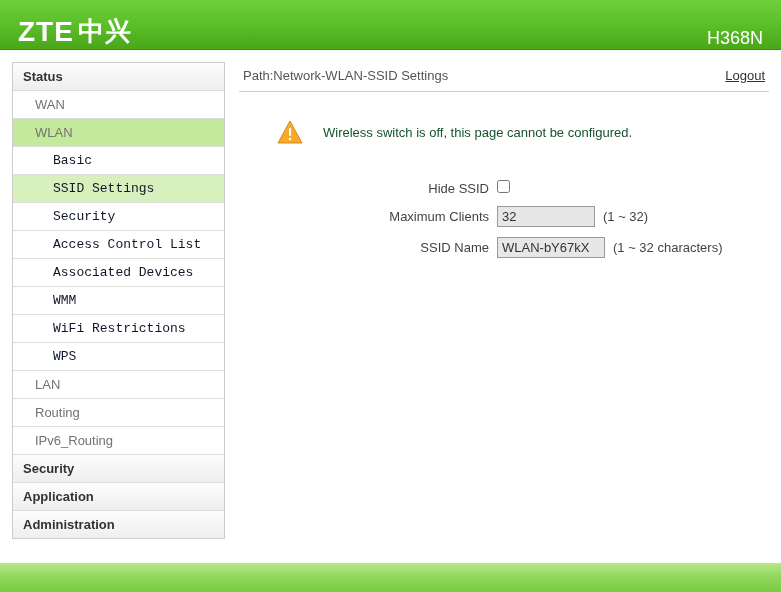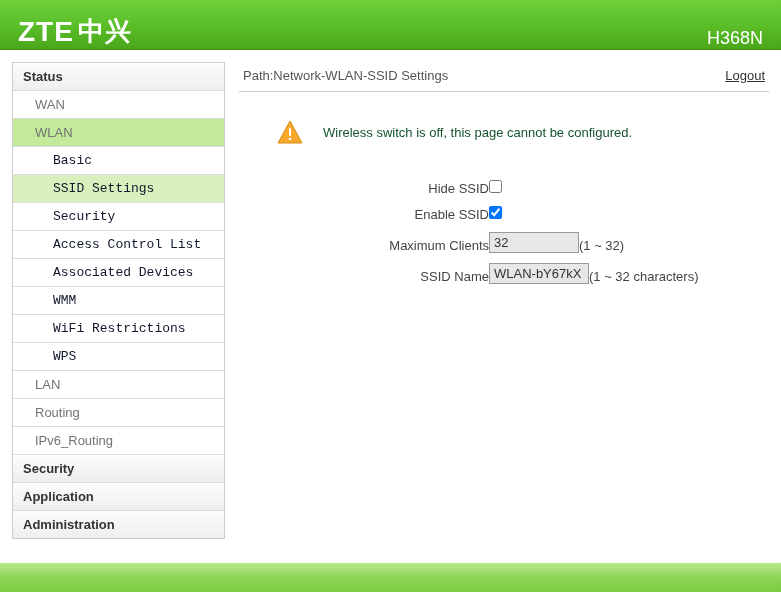--- a/index.html
+++ b/index.html
@@ -110,37 +110,38 @@
     color: #14532d;
   }
   .warn-icon svg { display: block; }
   .form {
     display: flex;
     flex-direction: column;
     gap: 10px;
   }
   .form-row {
     display: flex;
-    align-items: flex-end;
+    align-items: center;
+    gap: 8px;
   }
   .form-row .lbl {
     width: 250px;
     text-align: right;
     color: #444;
   }
   .form-row .ctl input[type=text] {
     border: 1px solid #999;
     background: #e7e7e7;
     padding: 2px 4px;
     font-size: 13px;
     color: #333;
-    width: 90px;
+    width: 98px;
   }
   .form-row .ctl input.ssid {
-    width: 100px;
+    width: 108px;
   }
   .form-row .hint {
     color: #444;
   }
   
   .button-bar {
     margin-top: 12px;
     background: linear-gradient(to bottom, #b6e88a 0%, #8fd659 40%, #6fc637 100%);
     height: 36px;
     display: flex;
@@ -198,24 +199,20 @@
       </span>
       <span>Wireless switch is off, this page cannot be configured.</span>
     </div>
 
     <div class="form">
       <div class="form-row">
         <div class="lbl">Hide SSID</div>
         <div class="ctl"><input type="checkbox" style=""></div>
       </div>
       <div class="form-row">
-        <div class="lbl">Enable SSID</div>
-        <div class="ctl"><input type="checkbox" checked="" style=""></div>
-      </div>
-      <div class="form-row">
         <div class="lbl">Maximum Clients</div>
         <div class="ctl"><input type="text" value="32" style=""></div>
         <div class="hint">(1 ~ 32)</div>
       </div>
       <div class="form-row">
         <div class="lbl">SSID Name</div>
         <div class="ctl"><input type="text" class="ssid" value="WLAN-bY67kX" style=""></div>
         <div class="hint">(1 ~ 32 characters)</div>
       </div>
     </div>

